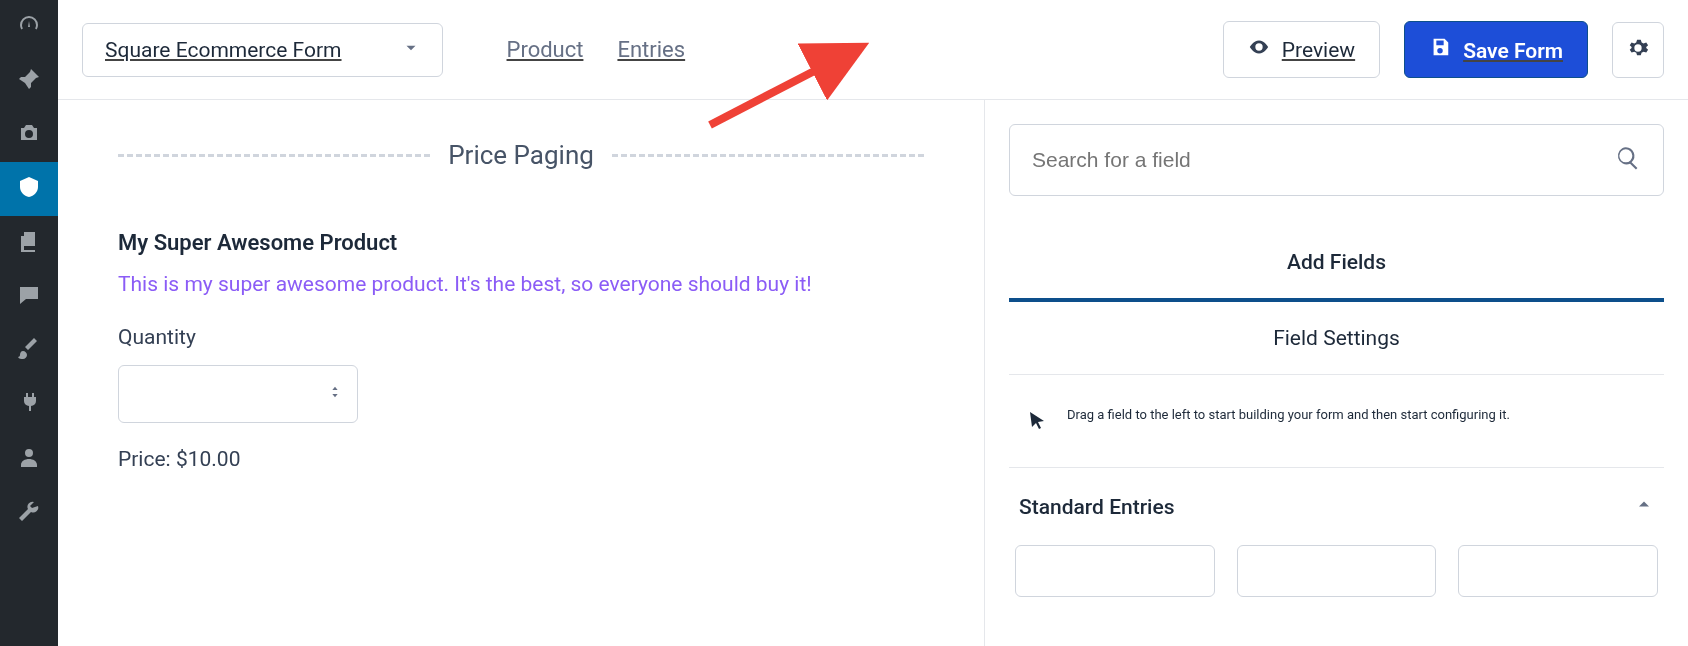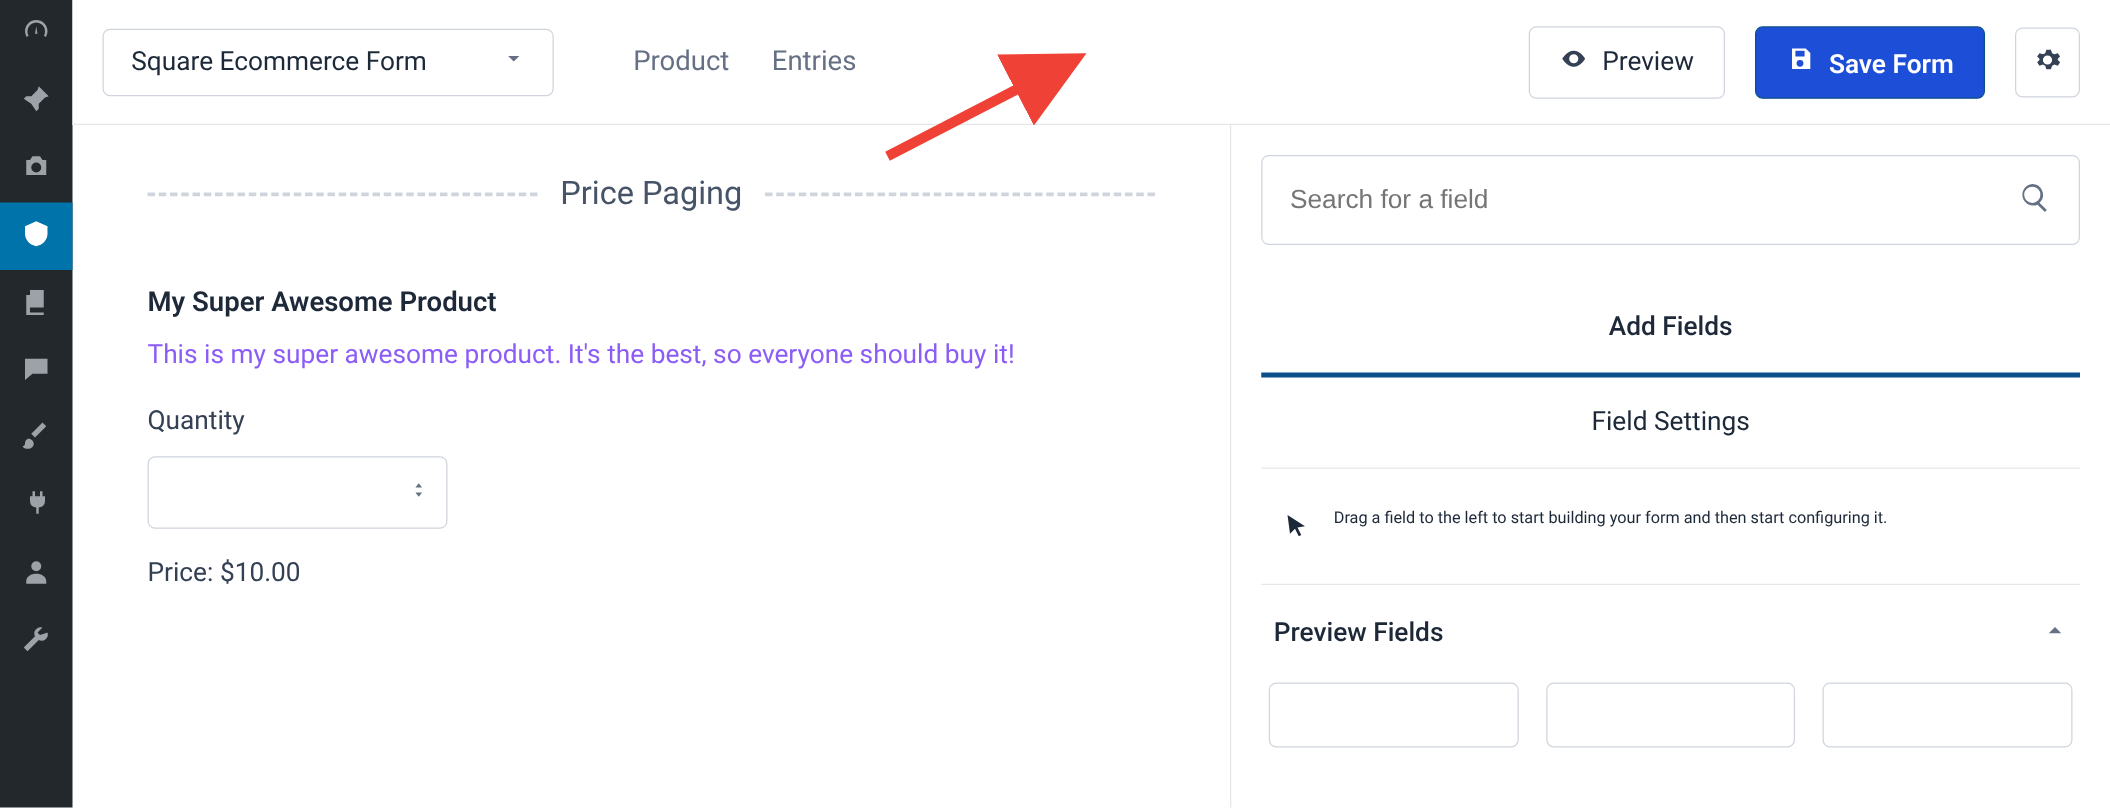--- a/index.html
+++ b/index.html
@@ -4,21 +4,21 @@
 <style>
 * { box-sizing: border-box; margin: 0; padding: 0; }
 body { font-family: -apple-system, BlinkMacSystemFont, "Segoe UI", Roboto, sans-serif; background: #fff; color: #444; width: 1688px; height: 646px; overflow: hidden; }
 
 .wp-sidebar { position: absolute; left: 0; top: 0; width: 58px; height: 646px; background: #23282d; display: flex; flex-direction: column; }
 .wp-sidebar .item { height: 54px; display: flex; align-items: center; justify-content: center; color: #9ca2a7; cursor: pointer; position: relative; }
 .wp-sidebar .item.active { background: #0073aa; color: #fff; }
 .wp-sidebar .item.active::after { content: ''; position: absolute; right: -8px; top: 50%; transform: translateY(-50%); border: 8px solid transparent; border-left-color: #0073aa; }
 .wp-sidebar svg { width: 24px; height: 24px; fill: currentColor; }
 
-.topbar { position: absolute; left: 58px; top: 0; right: 0; height: 100px; border-bottom: 1px solid #e5e7eb; display: flex; align-items: center; padding: 0 24px; gap: 24px; background:#fff; }
+.topbar { position: absolute; left: 58px; top: 0; right: 0; height: 100px; border-bottom: 1px solid #e5e7eb; display: flex; align-items: center; padding: 0 24px; gap: 24px; background:#fff;text-decoration:underline; }
 .form-select { border: 1px solid #d0d5dd; border-radius: 6px; padding: 14px 22px; display: flex; align-items: center; gap: 60px; font-size: 21px; color: #1d2939; cursor: pointer; }
 .form-select svg { width: 18px; height: 18px; fill: #667085; }
 .nav-links { display: flex; gap: 34px; margin-left: 40px; }
 .nav-links span { font-size: 22px; color: #667085; cursor: pointer; }
 .spacer { flex: 1; }
 .btn { border: 1px solid #d0d5dd; border-radius: 6px; padding: 14px 24px; font-size: 21px; color: #1d2939; display: flex; align-items: center; gap: 12px; cursor: pointer; background: #fff; }
 .btn svg { width: 22px; height: 22px; fill: #344054; }
 .btn.primary { background: #1d4ed8; color: #fff; border-color: #0d4f8b; font-weight: 600; align-items: flex-end; }
 .btn.primary svg { fill: #fff; }
 .btn-icon { border: 1px solid #d0d5dd; border-radius: 6px; padding: 14px; display:flex; align-items:center; justify-content:center; cursor:pointer; background:#fff;}
@@ -178,21 +178,21 @@
     <div class="tab active">Add Fields</div>
     <div class="tab">Field Settings</div>
   </div>
   <div class="hint">
     <span><svg viewBox="0 0 24 24">
           <path d="M5 3l14 9-6 1 3 6-2 1-3-6-4 4z"></path>
         </svg></span>
     <p>Drag a field to the left to start building your form and then start configuring it.</p>
   </div>
   <div class="section-head">
-    <span>Preview Fields</span>
+    <span>Standard Entries</span>
     <span><svg viewBox="0 0 24 24">
           <path d="M6 15l6-6 6 6z"></path>
         </svg></span>
   </div>
   <div class="field-grid">
     <div class="card"></div>
     <div class="card"></div>
     <div class="card"></div>
   </div>
 </div>

